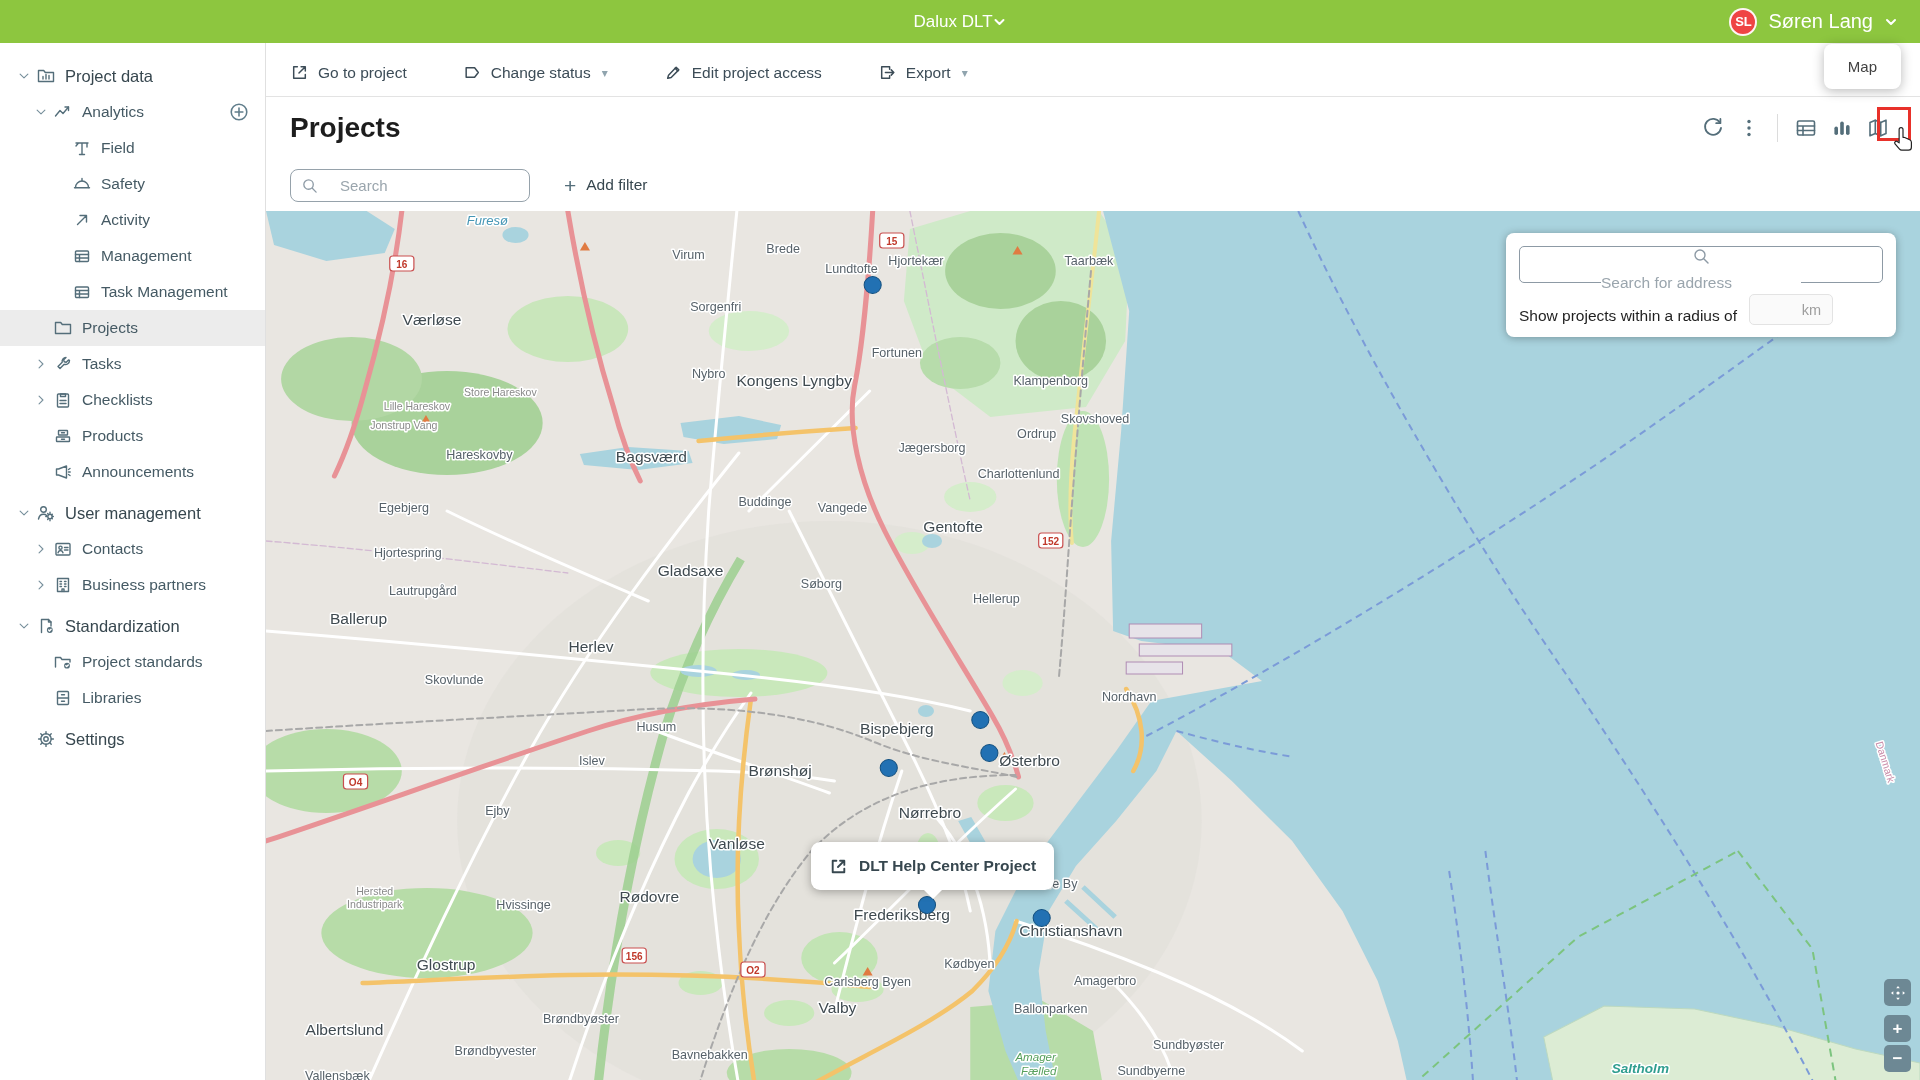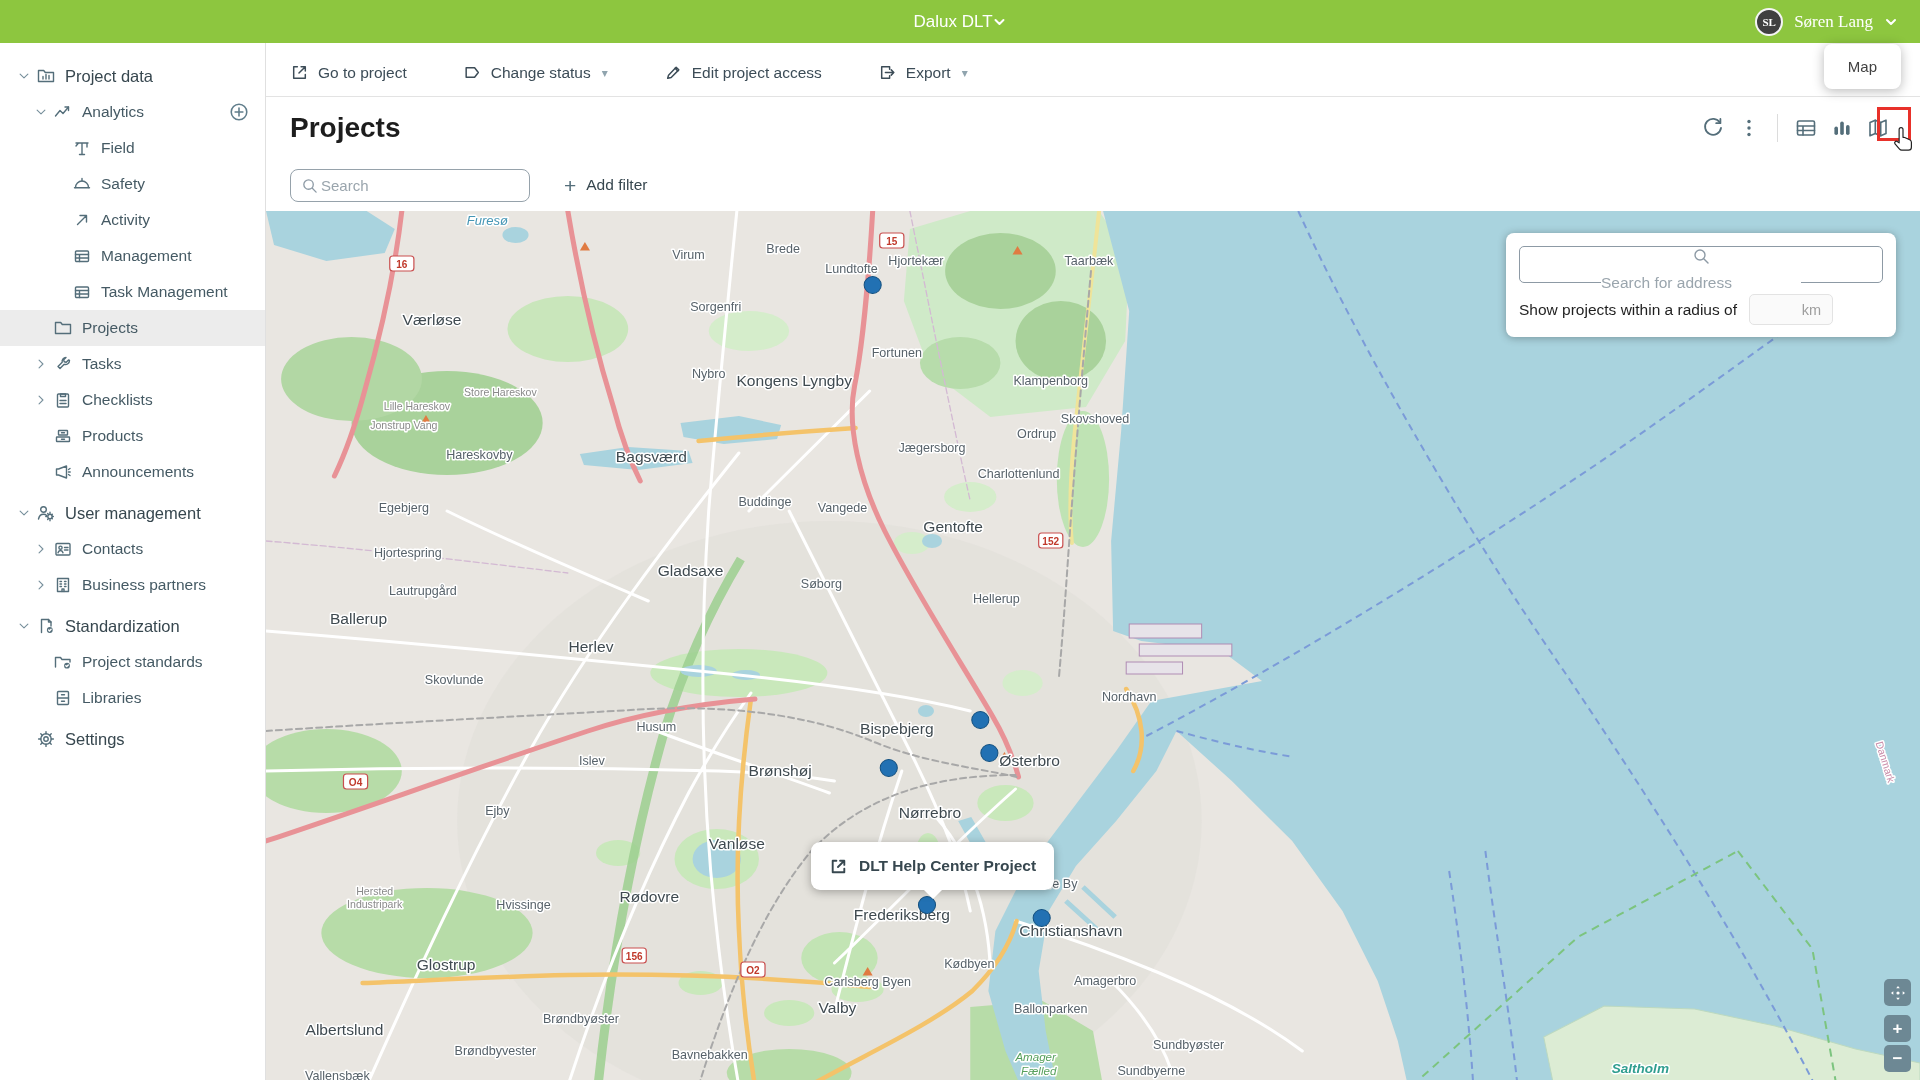--- a/index.html
+++ b/index.html
@@ -3,22 +3,22 @@
 <meta charset="utf-8">
 <style>
   * { box-sizing: border-box; margin: 0; padding: 0; }
   html,body { width:1920px; height:1080px; overflow:hidden; font-family:"Liberation Sans",sans-serif; background:#fff; }
   .app { position:relative; width:1920px; height:1080px; }
 
   
   .topbar { position:absolute; top:0; left:0; width:1920px; height:43px; background:#8dc63f; display:flex; align-items:center; z-index:20; }
   .topbar-center { position:absolute; left:50%; transform:translateX(-50%); display:flex; align-items:center; color:#fff; font-size:17px; font-weight:500; }
   .topbar-user { position:absolute; right:22px; display:flex; align-items:center; gap:11px; color:#fff; }
-  .avatar { width:28px; height:28px; border-radius:50%; background:#404040; border:2px solid rgba(255,255,255,.95); display:flex; align-items:center; justify-content:center; font-size:11px; font-weight:bold; color:#fff;font-family:Liberation Serif, serif; }
-  .user-name { font-size:17px;font-family:Liberation Serif, serif; }
+  .avatar { width:28px; height:28px; border-radius:50%; background:#ef4444; border:2px solid rgba(255,255,255,.95); display:flex; align-items:center; justify-content:center; font-size:13px; font-weight:bold; color:#fff; }
+  .user-name { font-size:20px; }
   .wchev { width:14px; height:14px; stroke:#fff; fill:none; stroke-width:2; stroke-linecap:round; stroke-linejoin:round; }
 
   
   .tooltip-map { position:absolute; top:44px; right:19px; background:#fff; border-radius:8px; box-shadow:0 2px 12px rgba(0,0,0,.28); padding:14px 24px; font-size:15px; color:#424242; z-index:40; }
 
   
   .sidebar { position:absolute; top:43px; left:0; width:266px; height:1037px; background:#fff; border-right:1px solid #e0e0e0; padding-top:10px; z-index:10; }
   .sb-row { height:36px; display:flex; align-items:center; cursor:pointer; color:#455a64; font-size:15.5px; }
   .sb-row.lvl0 { padding-left:17px; font-size:16.5px; color:#37474f; margin-top:5px; }
   .sb-row.lvl1 { padding-left:34px; }
@@ -36,21 +36,21 @@
   .tb-item { display:flex; align-items:center; gap:9px; margin-right:56px; color:#3c4c57; font-size:15.5px; font-weight:500; cursor:pointer; background:none; border:none; font-family:inherit; }
   .tb-ico { width:19px; height:19px; display:flex; color:#3c4c57; }
   .caret { color:#90a4ae; font-size:12px; margin-left:2px; }
   .page-head { height:62px; display:flex; align-items:center; padding:0 24px; flex:none; }
   .page-title { font-size:28px; font-weight:bold; color:#1d1d1d; }
   .ph-spacer { flex:1; }
   .ph-btn { width:36px; height:36px; display:flex; align-items:center; justify-content:center; color:#546e7a; background:none; border:none; cursor:pointer; }
   .ph-btn svg { width:22px; height:22px; }
   .ph-div { width:1px; height:28px; background:#dcdcdc; margin:0 10px; }
   .filter-row { height:52px; display:flex; align-items:center; padding:0 24px; gap:34px; flex:none; }
-  .search-box { width:240px; height:33px; border:1px solid #96a2ab; border-radius:8px; display:flex; align-items:center; padding:0 10px; gap:3px; color:#8d9aa5; }
+  .search-box { width:240px; height:33px; border:1px solid #96a2ab; border-radius:8px; display:flex; align-items:center; padding:0 10px; gap:22px; color:#8d9aa5; }
   .search-box input { border:none; outline:none; flex:1; font-size:15px; font-family:inherit; color:#333; min-width:0; }
   .search-box input::placeholder { color:#9aa5ad; }
   .add-filter { display:flex; align-items:center; gap:10px; font-size:15.5px; color:#37474f; background:none; border:none; cursor:pointer; font-family:inherit; }
   .plus-glyph { font-size:21px; color:#546e7a; font-weight:400; line-height:1; }
 
   
   .map-wrap { position:relative; flex:1; overflow:hidden; background:#e9e6e1; }
   #map-svg { position:absolute; inset:0; width:100%; height:100%; }
   .mlbl { paint-order:stroke; stroke:#fff; stroke-width:3px; stroke-linejoin:round; font-family:"Liberation Sans",sans-serif; }
   .ml-s { font-size:10.5px; fill:#8a8a8a; }
@@ -62,21 +62,21 @@
   .ml-p { font-size:10.5px; fill:#c98ba8; }
   .shield-box { fill:#fff; stroke:#c94f4f; stroke-width:1.2; }
   .shield-txt { font-size:10px; font-weight:bold; fill:#c0392b; font-family:"Liberation Sans",sans-serif; }
   .mk { fill:#2271b3; stroke:#14507f; stroke-width:1; cursor:pointer; }
   .tri { fill:#e07b42; }
 
   .map-panel { position:absolute; top:22px; right:24px; width:390px; background:#fff; border-radius:8px; box-shadow:0 1px 8px rgba(0,0,0,.3); padding:13px 13px 12px; z-index:15; }
   .addr-box { height:37px; border:1px solid #8d9aa5; border-radius:5px; display:flex; align-items:center; padding:0 11px; gap:9px; color:#8d9aa5;flex-direction:column; }
   .addr-box input { border:none; outline:none; flex:1; font-size:15.5px; font-family:inherit; color:#333; min-width:0; }
   .addr-box input::placeholder { color:#9aa5ad; }
-  .radius-row { display:flex; align-items:center; gap:12px; margin-top:11px; font-size:15.5px; color:#1f1f1f; }
+  .radius-row { display:flex; align-items:flex-end; gap:12px; margin-top:11px; font-size:15.5px; color:#1f1f1f; }
   .radius-box { width:84px; height:31px; background:#fafafa; border:1px solid #e3e3e3; border-radius:5px; display:flex; align-items:center; justify-content:flex-end; padding:0 11px; color:#9e9e9e; font-size:14.5px; }
 
   .map-popup { position:absolute; left:545px; top:631px; height:48px; background:#fff; border-radius:9px; box-shadow:0 2px 10px rgba(0,0,0,.3); display:flex; align-items:center; gap:11px; padding:0 18px; z-index:14; cursor:pointer; }
   .map-popup::after { content:""; position:absolute; left:50%; bottom:-9px; margin-left:-10px; border:10px solid transparent; border-top-color:#fff; border-bottom:0; }
   .popup-lbl { font-size:15.5px; font-weight:bold; color:#37474f; white-space:nowrap; }
   .popup-ico { width:19px; height:19px; color:#37474f; display:flex; }
 
   .map-controls { position:absolute; right:9px; bottom:14px; display:flex; flex-direction:column; z-index:15; }
   .ctl { width:27px; height:27px; border-radius:5px; background:#6d8894; color:#fff; display:flex; align-items:center; justify-content:center; border:none; cursor:pointer; font-size:17px; font-weight:bold; font-family:inherit; }
   .ctl.pan { margin-bottom:9px; }

